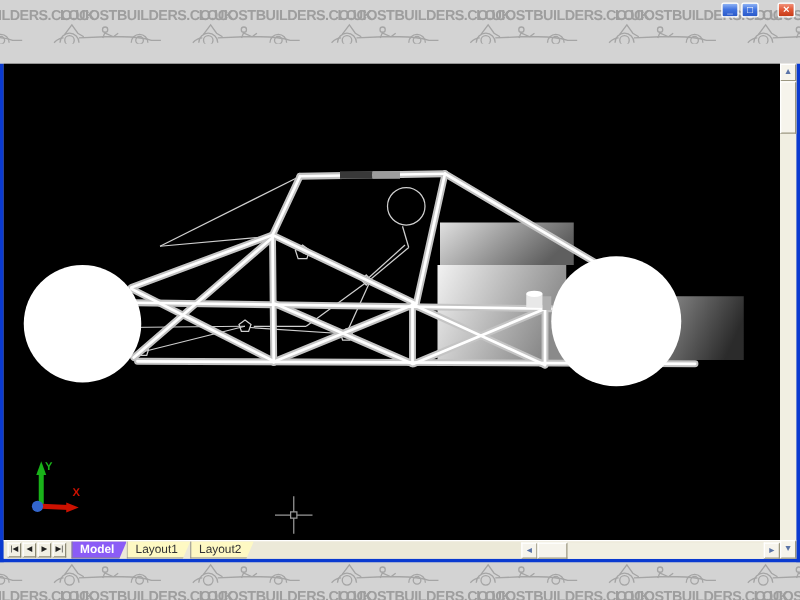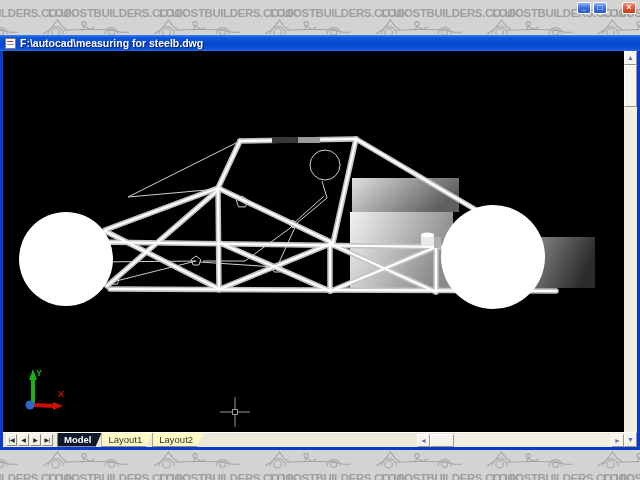--- a/index.html
+++ b/index.html
@@ -59,21 +59,21 @@
     background:#ece9d8;border-top:1px solid #fff;box-sizing:border-box;
     display:flex;align-items:stretch;}
   .tab-nav{display:flex;margin-left:2px;}
   .tab-nav .navbtn{width:11px;height:12px;margin:1px 0 0 1px;box-sizing:border-box;
     background:#f2f0e4;border:1px solid #fff;border-right-color:#8d8a75;border-bottom-color:#8d8a75;
     font-size:6px;color:#222;text-align:center;line-height:10px;cursor:default;}
   .tabs{display:flex;margin-left:4px;}
   .tab{height:14px;box-sizing:border-box;padding:1px 10px 0 6px;font-size:9.5px;color:#333;
     background:#fef9c3;border-left:1px solid #888;border-bottom:1px solid #888;
     clip-path:polygon(0 0,100% 0,calc(100% - 6px) 100%,0 100%);cursor:default;}
-  .tab.active{background:#0f172a;color:#fff;font-weight:bold;}
+  .tab.active{background:#8b5cf6;color:#fff;font-weight:bold;}
   .tab-strip{flex:1 1 auto;}
   .hscroll{display:flex;width:207px;margin-top:1px;height:13px;background:#f1efe2;flex:0 0 auto;}
   .hscroll .scrollbtn{width:13px;height:13px;line-height:11px;flex:0 0 auto;}
   .hscroll .hthumb{width:24px;height:13px;box-sizing:border-box;background:#f6f4ec;
     border:1px solid #fff;border-right-color:#9b9780;border-bottom-color:#9b9780;flex:0 0 auto;}
   .hscroll .htrack{flex:1 1 auto;}
 </style>
 </head>
 <body>
 
@@ -147,24 +147,20 @@
             <path d="M1 17 Q5 13 9 13" fill="none" stroke="#a5a5a5" stroke-width="1.1"></path>
             <path d="M22 13 L44 12 L58 12 Q74 12 83 15 L91 15" fill="none" stroke="#a5a5a5" stroke-width="1.1"></path>
             <path d="M44 8 L42 13 M44 9 L51 12 M51 12 L55 9" fill="none" stroke="#a5a5a5" stroke-width="1.1"></path>
             <path d="M66 17 A 7 7 0 0 1 80 17" fill="none" stroke="#a5a5a5" stroke-width="1.1"></path>
             <circle cx="14" cy="15" r="4" fill="none" stroke="#a5a5a5" stroke-width="1.1"></circle>
             <circle cx="44" cy="6" r="2.2" fill="none" stroke="#a5a5a5" stroke-width="1.1"></circle>
             <circle cx="73" cy="15" r="3.2" fill="none" stroke="#a5a5a5" stroke-width="1.1"></circle>
           </svg></span></div>
   </div>
 
-  <div class="titlebar">
-    <div class="title-icon"></div>
-    <div class="title-text">F:\autocad\measuring for steelb.dwg</div>
-  </div>
   <div class="winbtn btn-blue btn-min">_</div>
   <div class="winbtn btn-blue btn-max">□</div>
   <div class="winbtn btn-close">×</div>
 
   <div class="border-left"></div>
   <div class="border-right"></div>
   <div class="border-bottom"></div>
 
   <div class="canvas-wrap">
     <svg width="621" height="381" viewBox="0 0 621 381" xmlns="http://www.w3.org/2000/svg">

